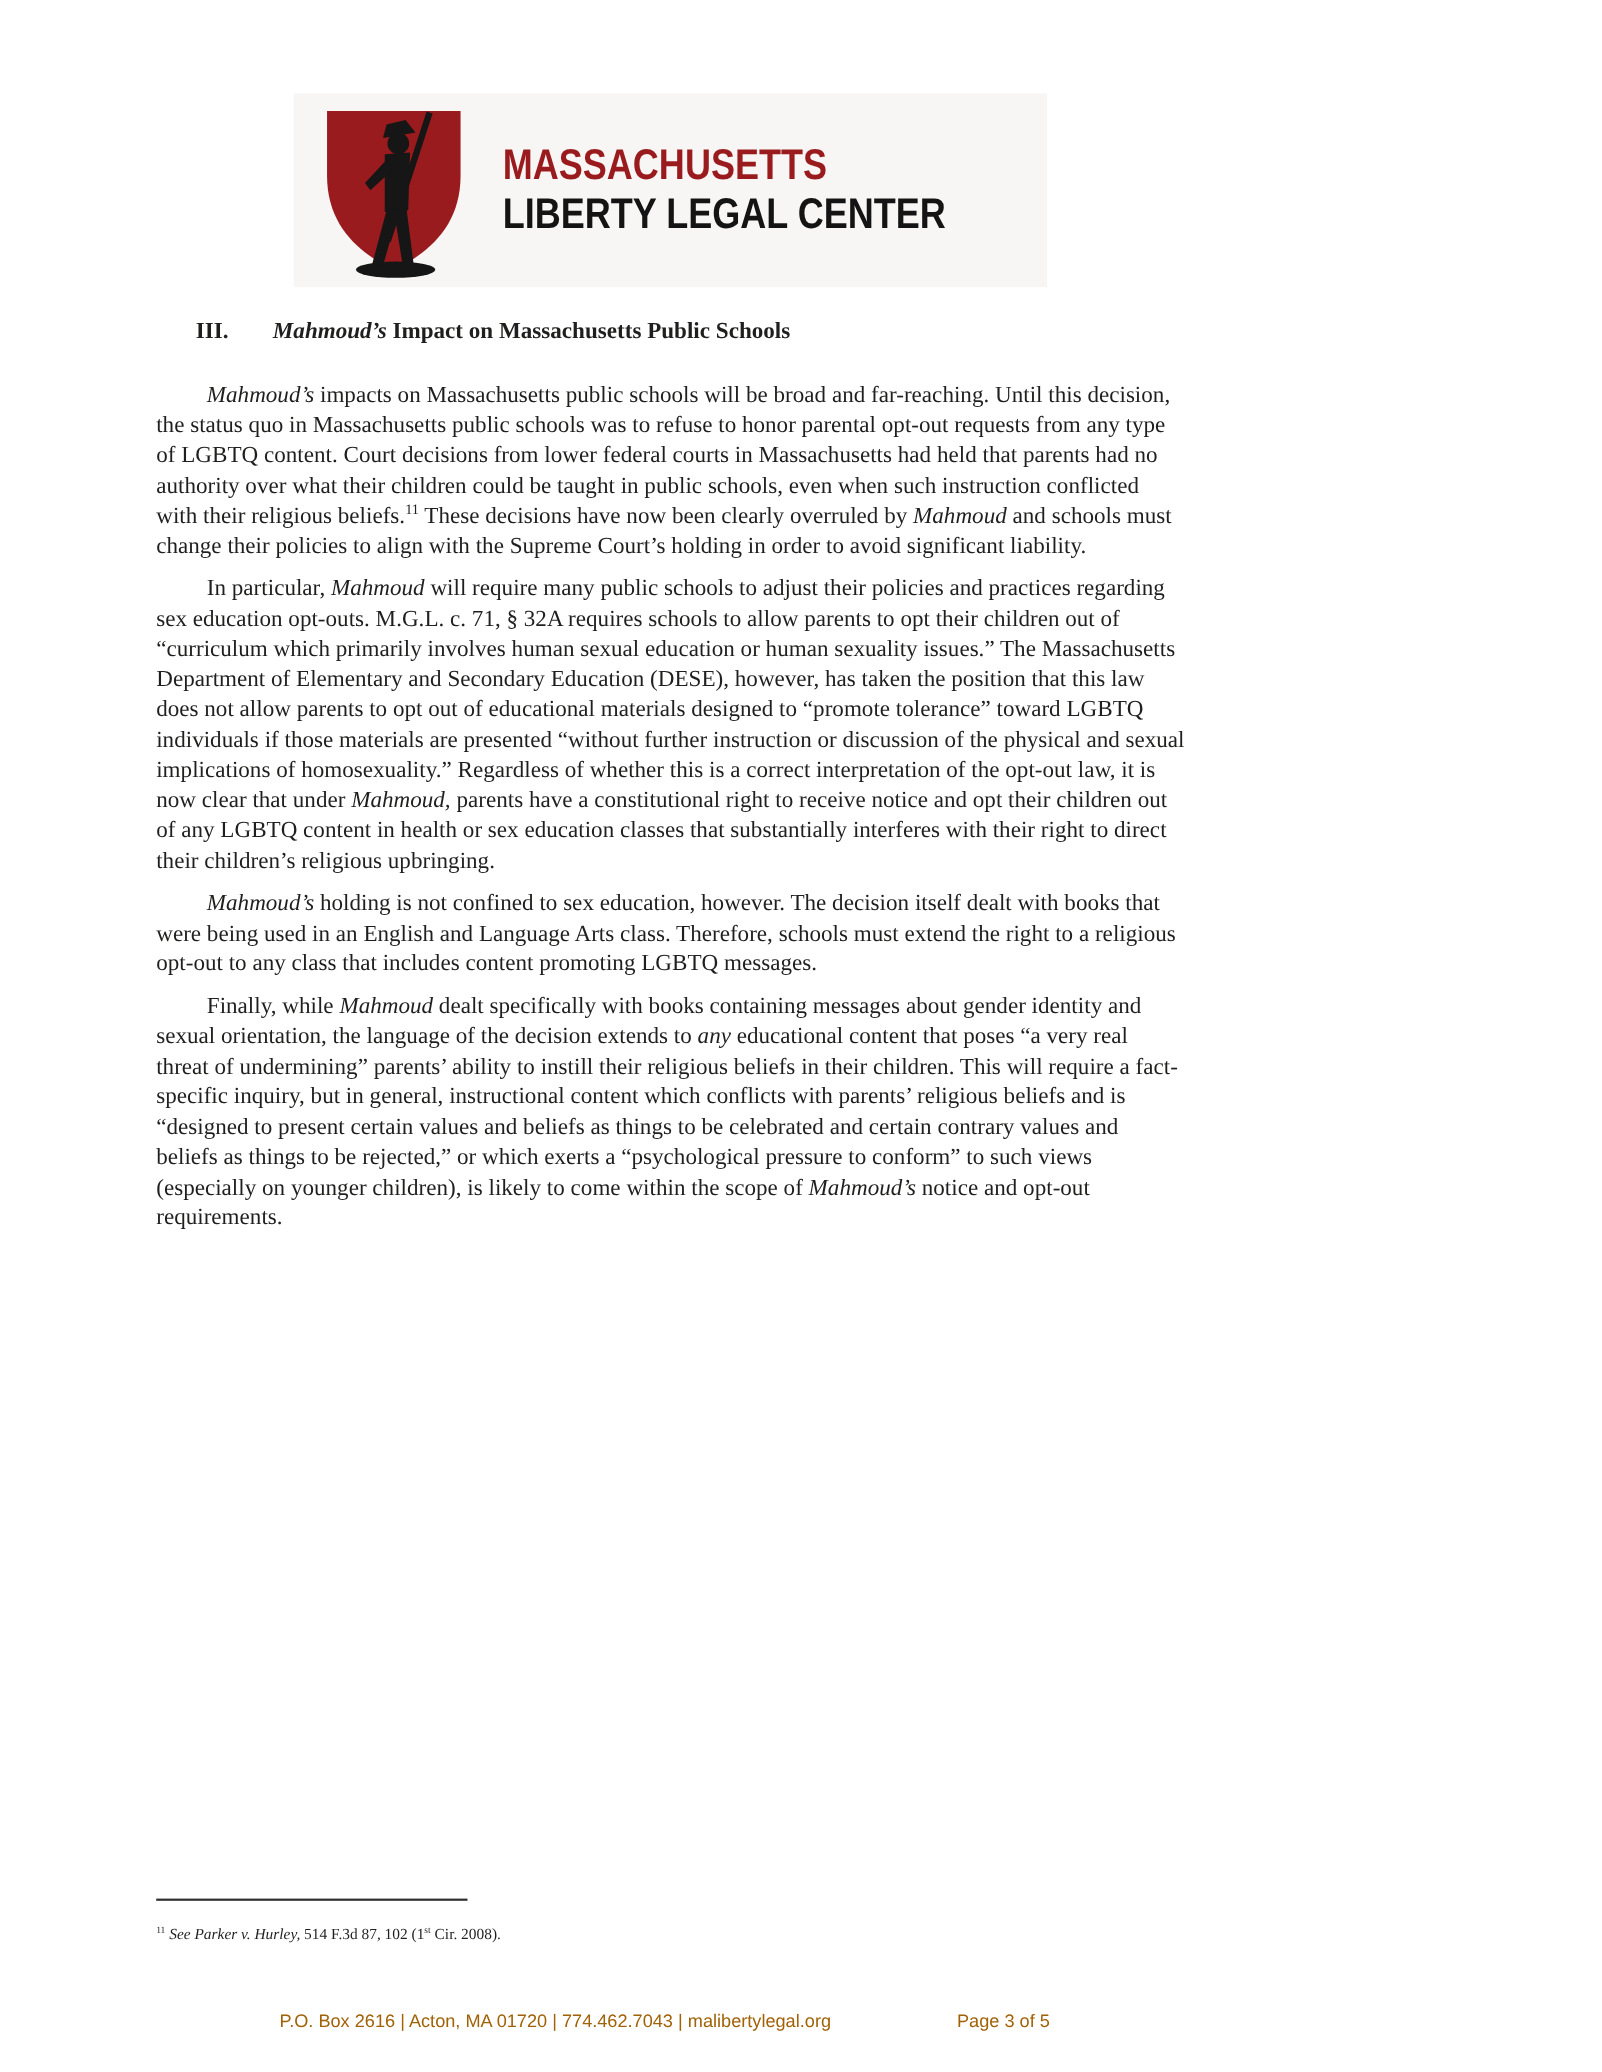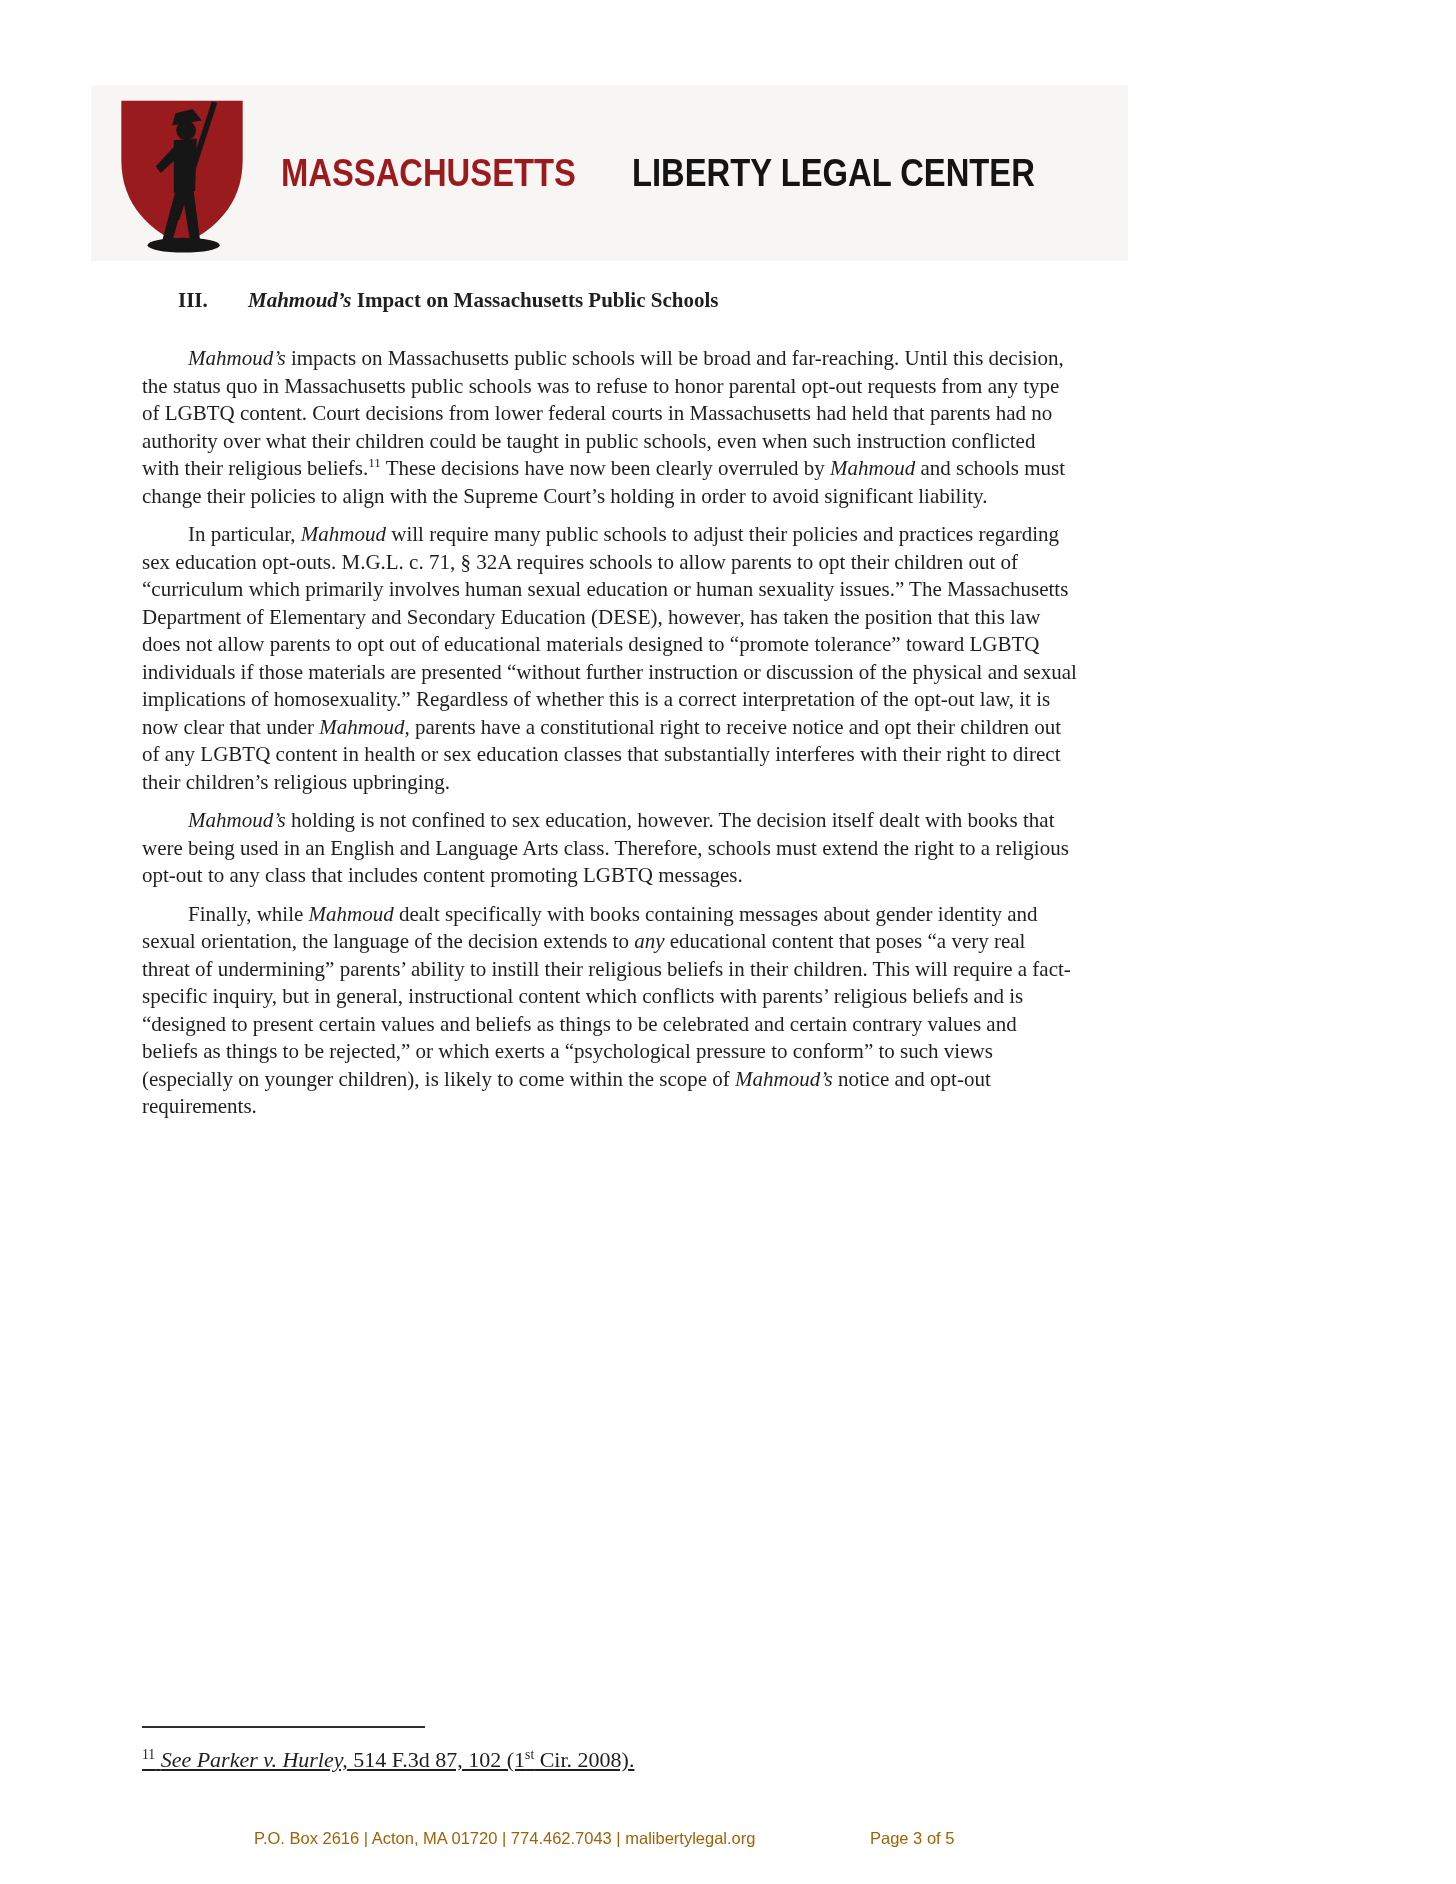--- a/index.html
+++ b/index.html
@@ -17,21 +17,21 @@
   .logo-row {
     position: absolute;
     top: 85px; left: 142px; width: 935px;
     display: flex; justify-content: center;
   }
   .logo {
     display: flex; align-items: center; gap: 24px;
     background: #f7f6f4;
     padding: 6px 16px;
   }
-  .logo-text { display: flex; flex-direction: row; justify-content: center; }
+  .logo-text { display: flex; flex-direction: column; justify-content: center; }
   .logo-line {
     font-family: "Liberation Sans", sans-serif;
     font-weight: 800;
     font-size: 39px;
     line-height: 44px;
     letter-spacing: 0px;
     transform: scaleX(0.84);
     transform-origin: left center;
     white-space: nowrap;
   }
@@ -72,23 +72,22 @@
   .footnote-block {
     position: absolute;
     left: 142px; top: 1726px; width: 935px;
   }
   .footnote-rule {
     width: 283px;
     border-top: 2px solid #2e2e2e;
     margin-bottom: 20px;
   }
   p.footnote {
-    font-size: 22px;
+    font-size: 14px;
     line-height: 24px;
-    text-decoration: underline;
   }
 
   
   .footer {
     position: absolute;
     left: 142px; top: 1829px; width: 935px; height: 24px;
     font-family: "Liberation Sans", sans-serif;
     font-size: 16.5px;
     color: #a16207;
   }

